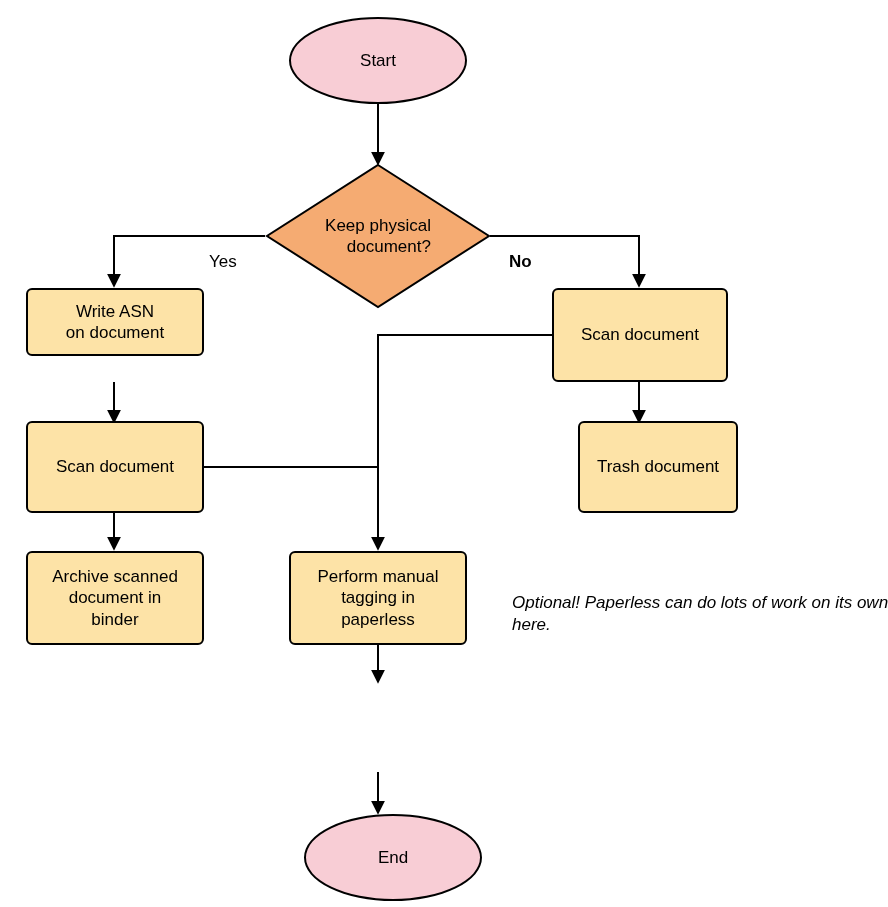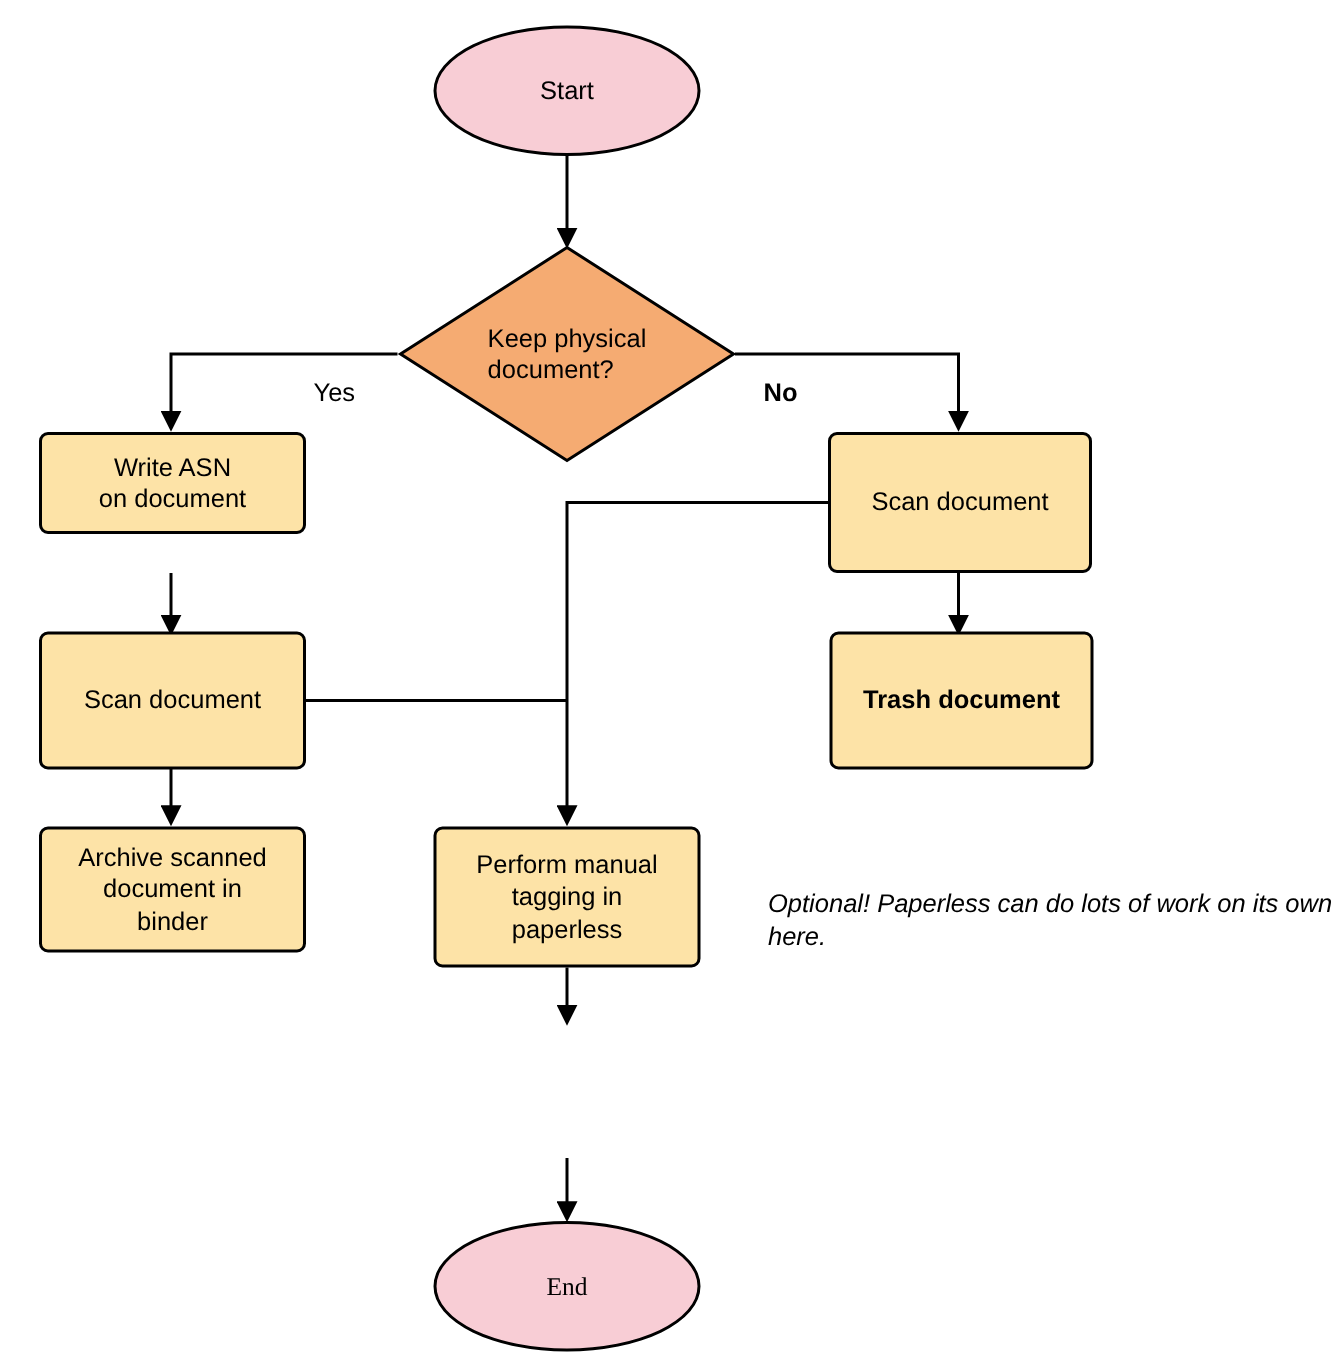--- a/index.html
+++ b/index.html
@@ -56,21 +56,21 @@
   .decision-shape {
     position: absolute;
     left: 0;
     top: 0;
     width: 100%;
     height: 100%;
   }
   .decision-label {
     position: relative;
     z-index: 2;
-    text-align: left;
+    text-align: right;
     font-size: 17px;
     line-height: 1.25;
     color: #000000;
     white-space: pre-line;
   }
   .edge-label {
     position: absolute;
     font-size: 17px;
     color: #000000;
     white-space: nowrap;
@@ -135,40 +135,40 @@
 
   <div class="node process" style="left:26px; top:288px; width:178px; height:68px;">
     <span>Write ASN
 on document</span>
   </div>
 
   <div class="node process" style="left:26px; top:421px; width:178px; height:92px;">
     <span>Scan document</span>
   </div>
 
-  <div class="node process" style="left:26px; top:551px; width:178px; height:84px;">
+  <div class="node process" style="left:26px; top:551px; width:178px; height:94px;">
     <span>Archive scanned
 document in
 binder</span>
   </div>
 
   <div class="node process" style="left:552px; top:288px; width:176px; height:94px;">
     <span>Scan document</span>
   </div>
 
-  <div class="node process" style="left:553px; top:421px; width:176px; height:92px;font-weight:bold;">
+  <div class="node process" style="left:578px; top:421px; width:160px; height:92px;">
     <span>Trash document</span>
   </div>
 
   <div class="node process" style="left:289px; top:551px; width:178px; height:94px;">
     <span>Perform manual
 tagging in
 paperless</span>
   </div>
 
 
-  <div class="node terminal" style="left:289px; top:814px; width:178px; height:87px;font-family:Liberation Serif, serif;">
+  <div class="node terminal" style="left:304px; top:814px; width:178px; height:87px;">
     <span>End</span>
   </div>
 
   <div class="note" style="left:512px; top:592px;">Optional! Paperless can do lots of work on its own here.</div>
 
 </div>
 
 </body></html>

